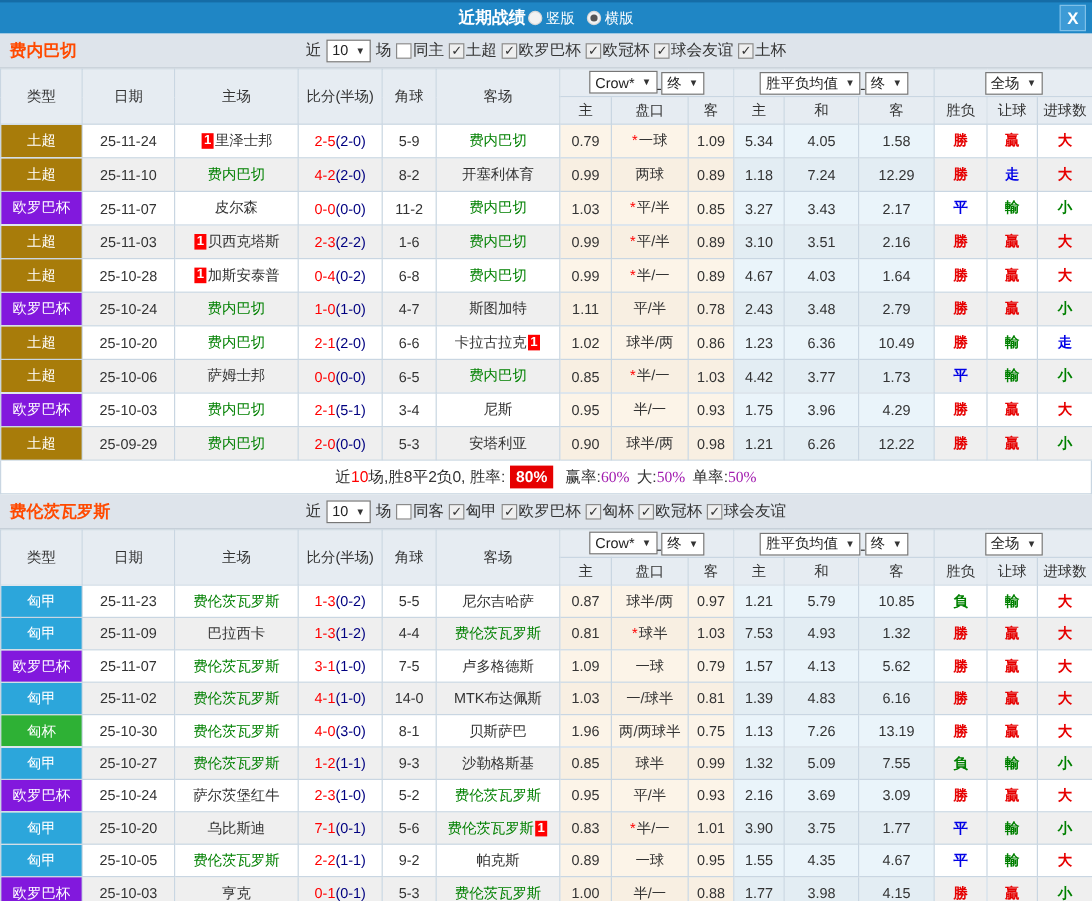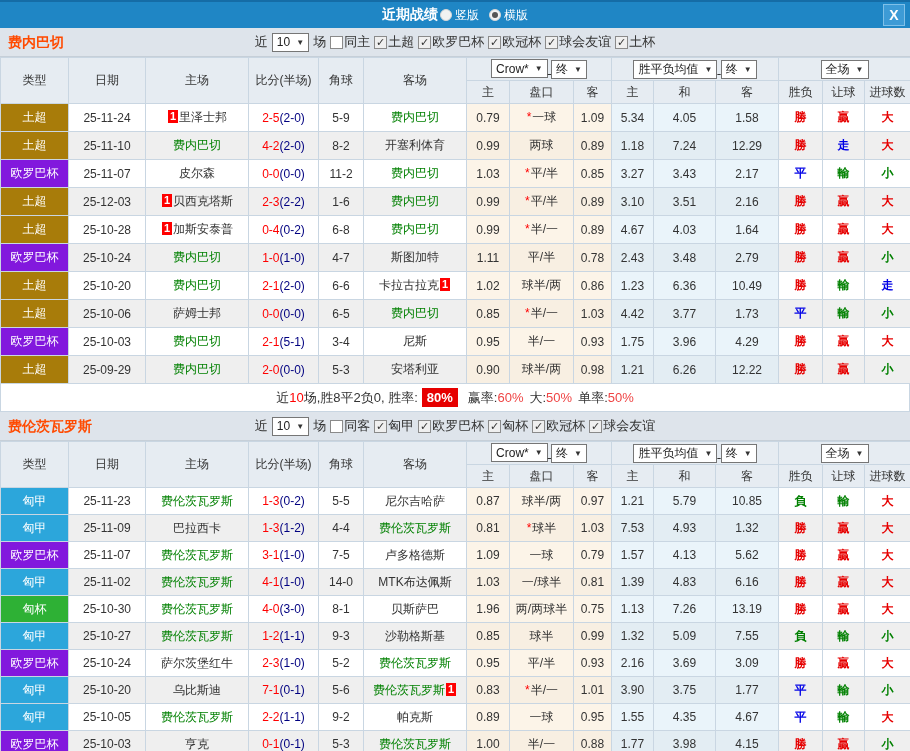--- a/index.html
+++ b/index.html
@@ -53,21 +53,21 @@
   .ht { color:#000080; }
   .badge { display:inline-block; background:#FF0000; color:#fff; font-size:11px; font-weight:bold;
            padding:0 2px; line-height:13px; vertical-align:1px; margin:0 1px; }
   .star { color:#FF0000; margin-right:1px; }
 
   
   .summary { height:28px; line-height:28px; text-align:center; background:#fff;
              border:1px solid #C9D6E2; border-top:none; font-size:13px; color:#333; }
   .summary .red-txt { color:#FF0000; }
   .summary .rate-badge { background:#E60000; color:#fff; padding:2px 5px; font-weight:bold; margin:0 4px; }
-  .summary .blue-txt { color:#ef4444; }
+  .summary .blue-txt { color:#a21caf;font-family:Liberation Serif, serif; }
   .summary .seg { margin-left:6px; }
 </style>
 </head>
 <body>
 
 <div class="topbar">
   <span class="topbar-title">近期战绩</span>
   <span class="radio-group">
     <span class="radio-wrap">
       <span class="radio"></span>
@@ -233,21 +233,21 @@
         <td class="odds">0.85</td>
         <td class="avg">3.27</td>
         <td class="avg">3.43</td>
         <td class="avg">2.17</td>
         <td class="res" style="color: rgb(0, 0, 230);">平</td>
         <td class="res" style="color: rgb(0, 128, 0);">輸</td>
         <td class="res" style="color: rgb(0, 128, 0);">小</td>
       </tr>
       <tr>
         <td class="lg" style="background: rgb(168, 124, 10);">土超</td>
-        <td>25-12-03</td>
+        <td>25-11-03</td>
         <td><span class="badge">1</span><span>贝西克塔斯</span></td>
         <td><span class="ft">2-3</span><span class="ht">(2-2)</span></td>
         <td>1-6</td>
         <td><span class="tm">费内巴切</span></td>
         <td class="odds">0.99</td>
         <td class="odds"><span class="star">*</span>平/半</td>
         <td class="odds">0.89</td>
         <td class="avg">3.10</td>
         <td class="avg">3.51</td>
         <td class="avg">2.16</td>

